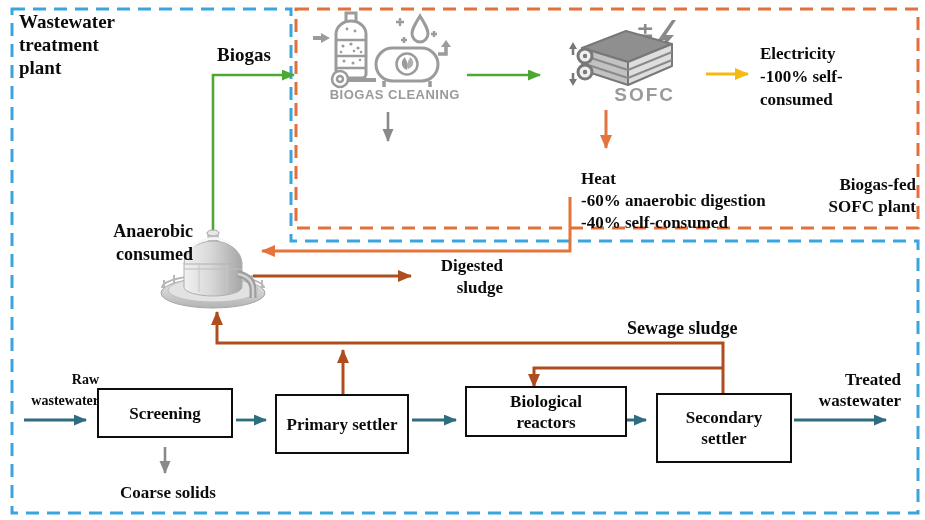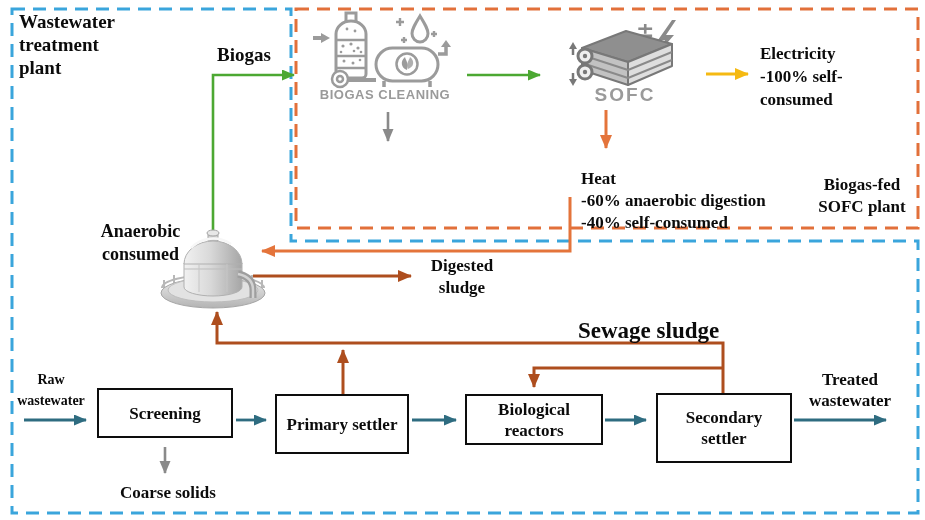--- a/index.html
+++ b/index.html
@@ -6,21 +6,21 @@
     --wwtp-border:#3aa5dc; --sofc-border:#e2703a; --biogas-flow:#4ca832;
     --water-flow:#2e6c80; --heat-flow:#e4743b; --sludge-flow:#ae4e1e;
     --electricity-flow:#f5b912; --waste-flow:#8a8a8a; --icon-gray:#9b9b9b;
     --text:#0b0b0b;
   }
   *{margin:0;padding:0;box-sizing:border-box}
   body{background:#fff;font-family:"Liberation Serif","DejaVu Serif",serif;}
   .stage{position:relative;width:925px;height:520px;background:#ffffff;overflow:hidden;}
   .overlay{position:absolute;left:0;top:0;width:925px;height:520px;z-index:1;}
   .lbl{position:absolute;z-index:3;font-weight:bold;color:var(--text);white-space:pre-line;}
-  .lbl.center{text-align:center;}
+  .lbl.center{text-align:right;}
   .sans{font-family:"Liberation Sans","DejaVu Sans",sans-serif;color:#9a9a9a;}
   .pbox{position:absolute;z-index:2;background:#fff;border:2px solid #0d0d0d;
         display:flex;align-items:center;justify-content:center;text-align:center;
         font-weight:bold;font-size:17px;line-height:21px;color:var(--text);white-space:pre-line;}
   .icon{position:absolute;z-index:2;}
 </style>
 </head>
 <body>
 
 <div class="stage">
@@ -186,30 +186,30 @@
 
   <div class="lbl center" style="left:808px;top:174px;width:108px;font-size:17px;line-height:22px">Biogas-fed
 SOFC plant</div>
 
   <div class="lbl center" style="left:88px;top:220px;width:105px;font-size:18px;line-height:23px">Anaerobic
 consumed</div>
 
   <div class="lbl center" style="left:421px;top:255px;width:82px;font-size:17px;line-height:22px">Digested
 sludge</div>
 
-  <div class="lbl" style="left:578px;top:318px;font-size:23px">Sewage sludge</div>
+  <div class="lbl" style="left:627px;top:318px;font-size:18px">Sewage sludge</div>
 
   <div class="lbl center" style="left:3px;top:369px;width:96px;font-size:14px;line-height:21px">Raw
 wastewater</div>
 
   <div class="lbl center" style="left:799px;top:369px;width:102px;font-size:17px;line-height:21px">Treated
 wastewater</div>
 
   <div class="lbl" style="left:120px;top:483px;font-size:17px">Coarse solids</div>
 
   <div class="pbox" style="left:97px;top:388px;width:136px;height:50px">Screening</div>
   <div class="pbox" style="left:275px;top:394px;width:134px;height:60px">Primary settler</div>
-  <div class="pbox" style="left:465px;top:394px;width:138px;height:51px">Biological
+  <div class="pbox" style="left:465px;top:386px;width:162px;height:51px">Biological
 reactors</div>
   <div class="pbox" style="left:656px;top:393px;width:136px;height:70px">Secondary
 settler</div>
 
 </div>
 
 </body></html>

